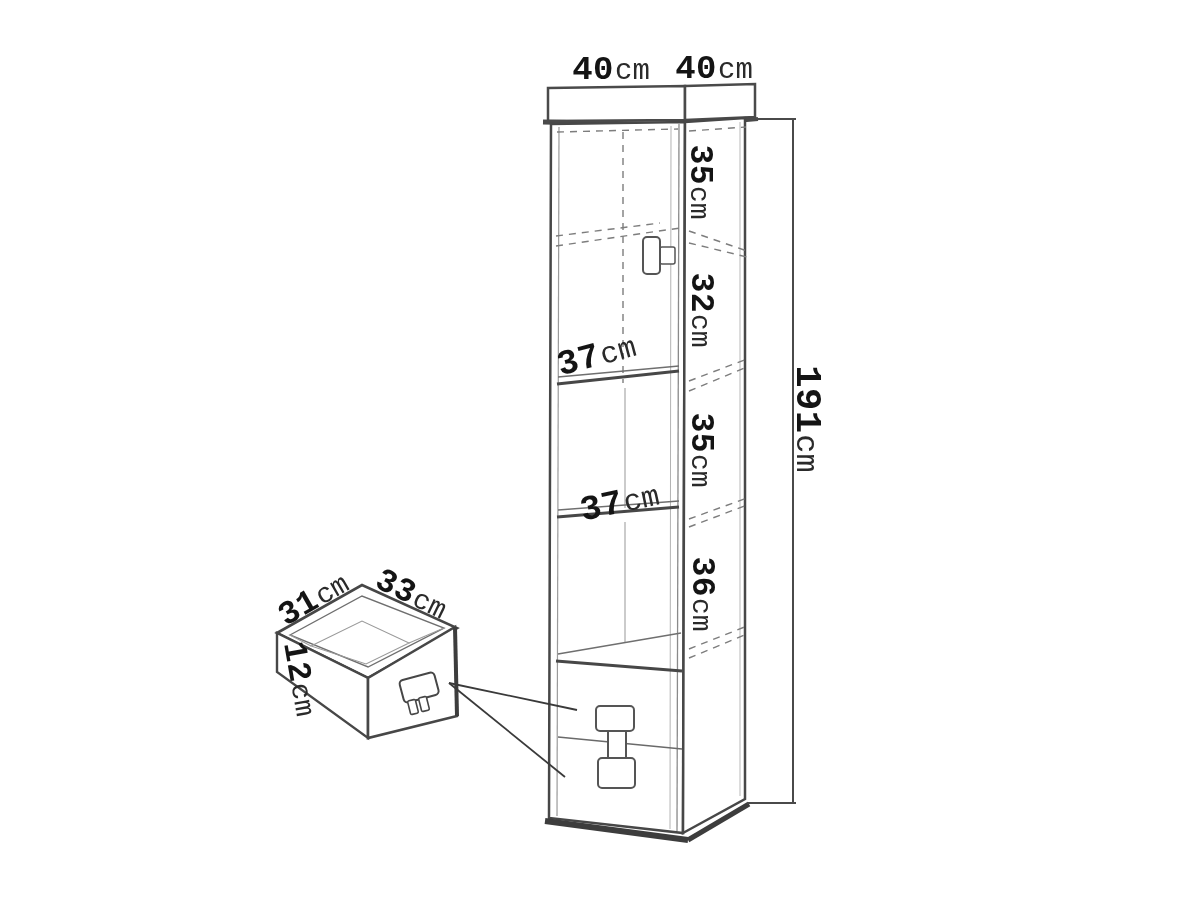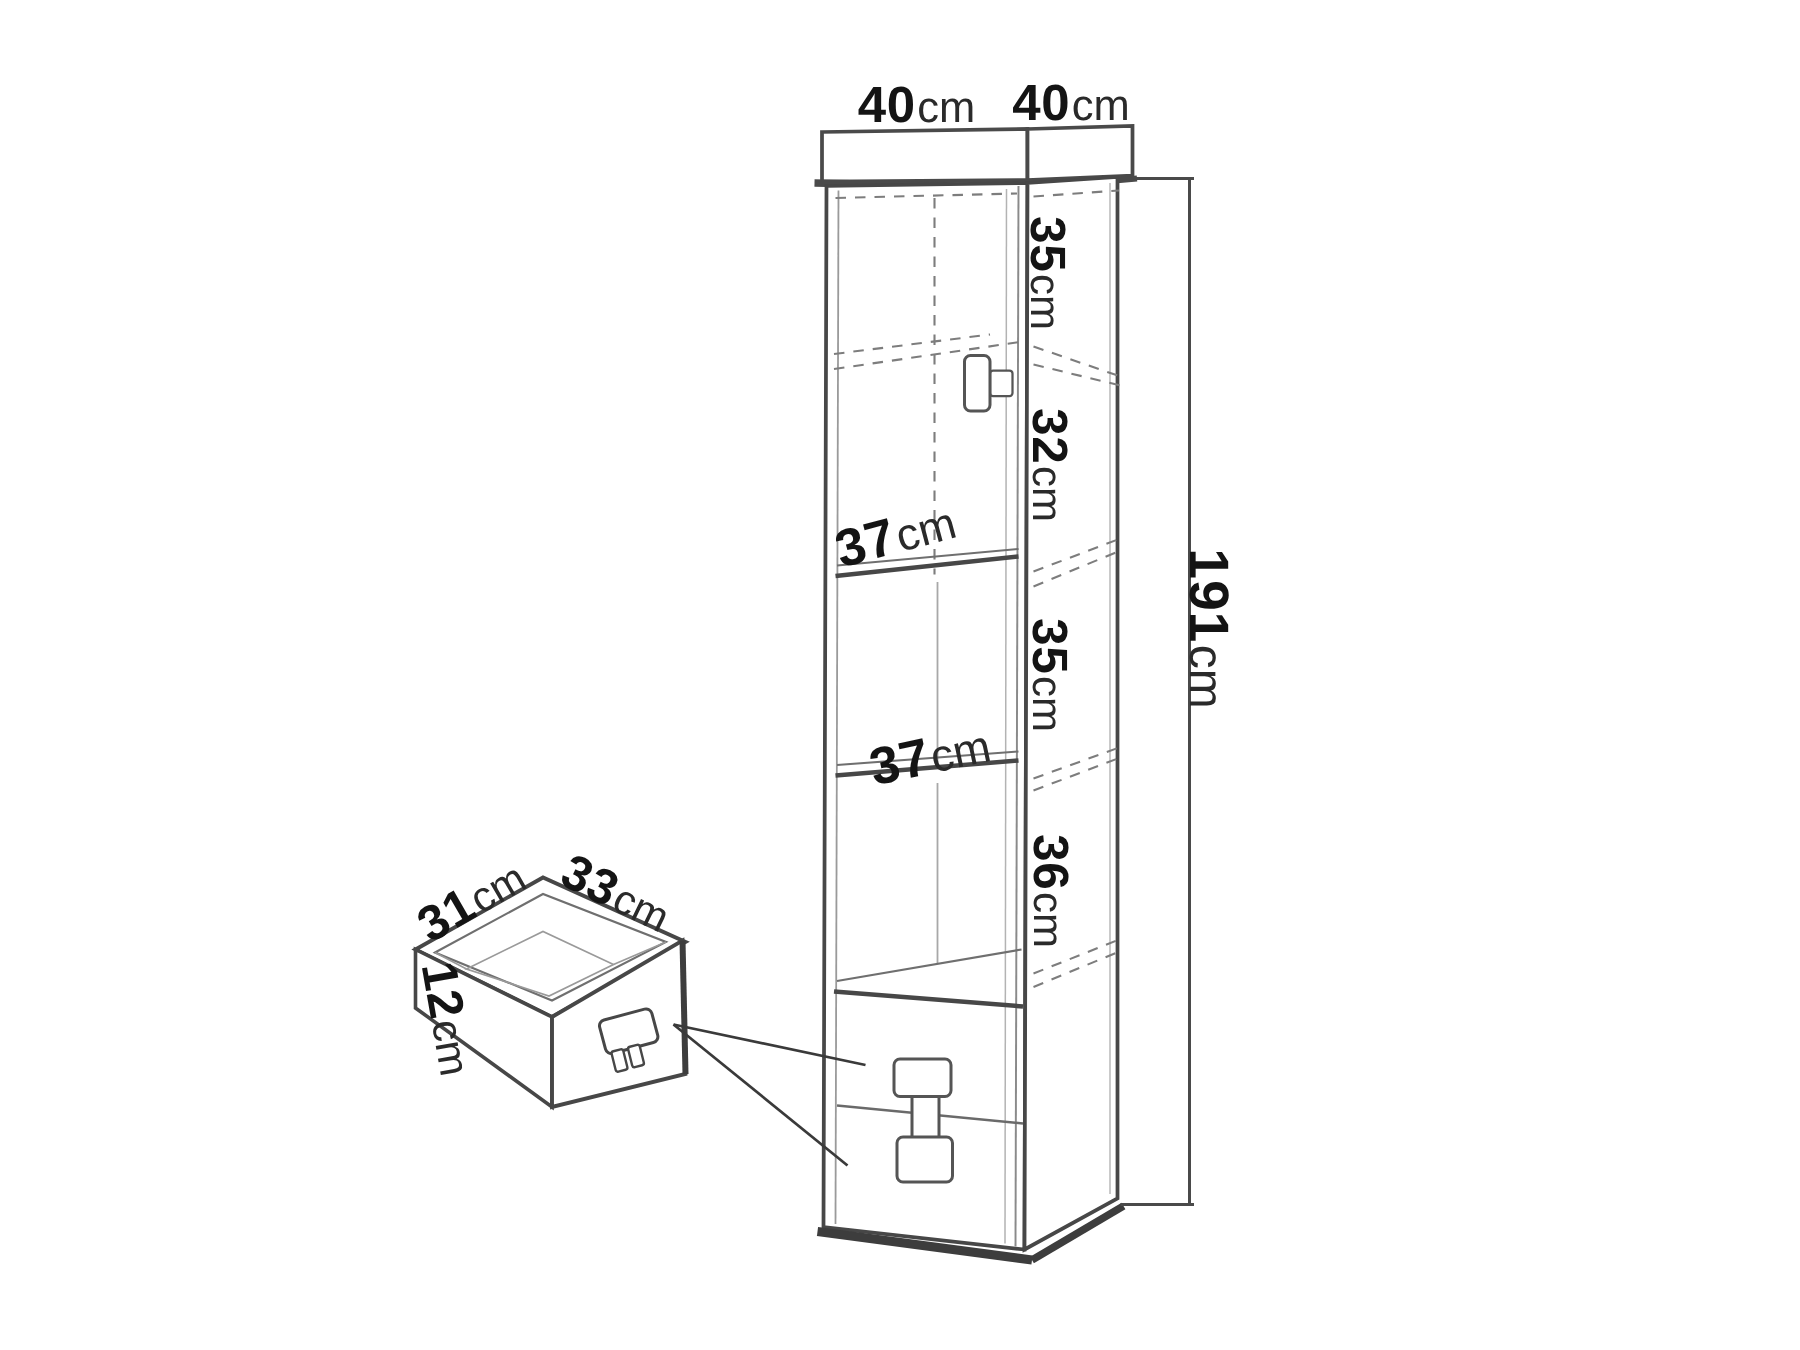--- a/index.html
+++ b/index.html
@@ -1,18 +1,18 @@
 <!DOCTYPE html>
 <html><head>
 <meta charset="utf-8">
 <style>
   html,body{margin:0;padding:0;background:#ffffff;}
   .stage{
     position:relative;width:1200px;height:900px;background:#ffffff;overflow:hidden;
-    font-family:Liberation Sans, sans-serif;
+    font-family:Liberation Mono, monospace;
     border-radius:18px;
   }
   .artwork{position:absolute;left:0;top:0;}
   .label{
     position:absolute;white-space:nowrap;color:#141414;
     transform:translate(-50%,-50%) rotate(var(--r,0deg));
     transform-origin:center center;line-height:1;
   }
   .label .num{font-weight:700;letter-spacing:.5px;}
   .label .unit{font-weight:400;margin-left:1px;color:#2a2a2a;}

